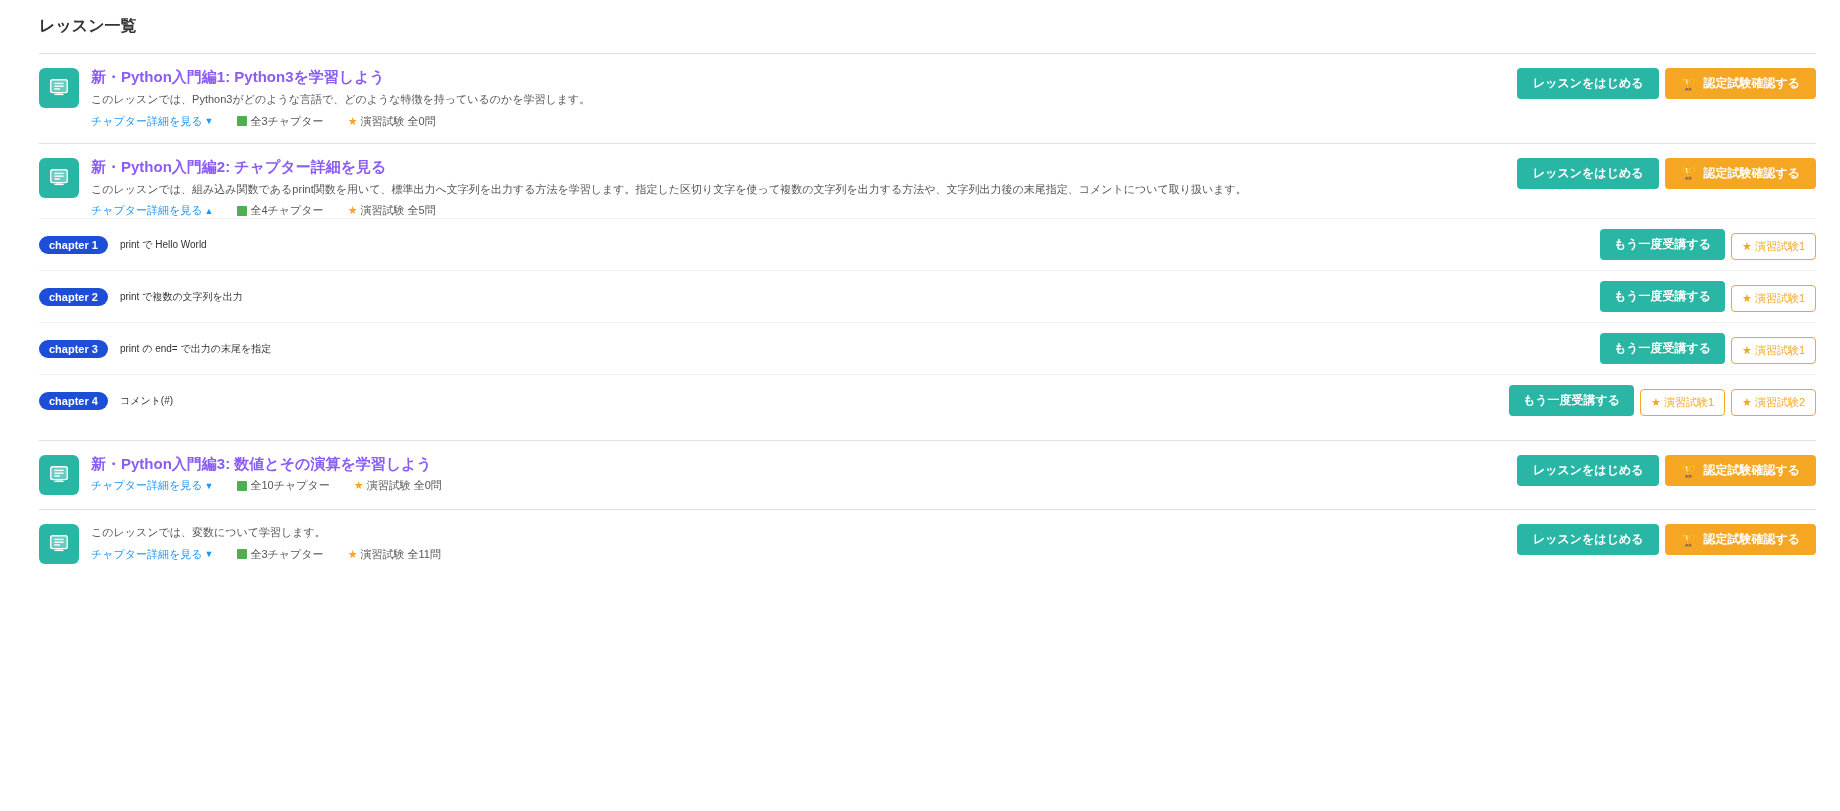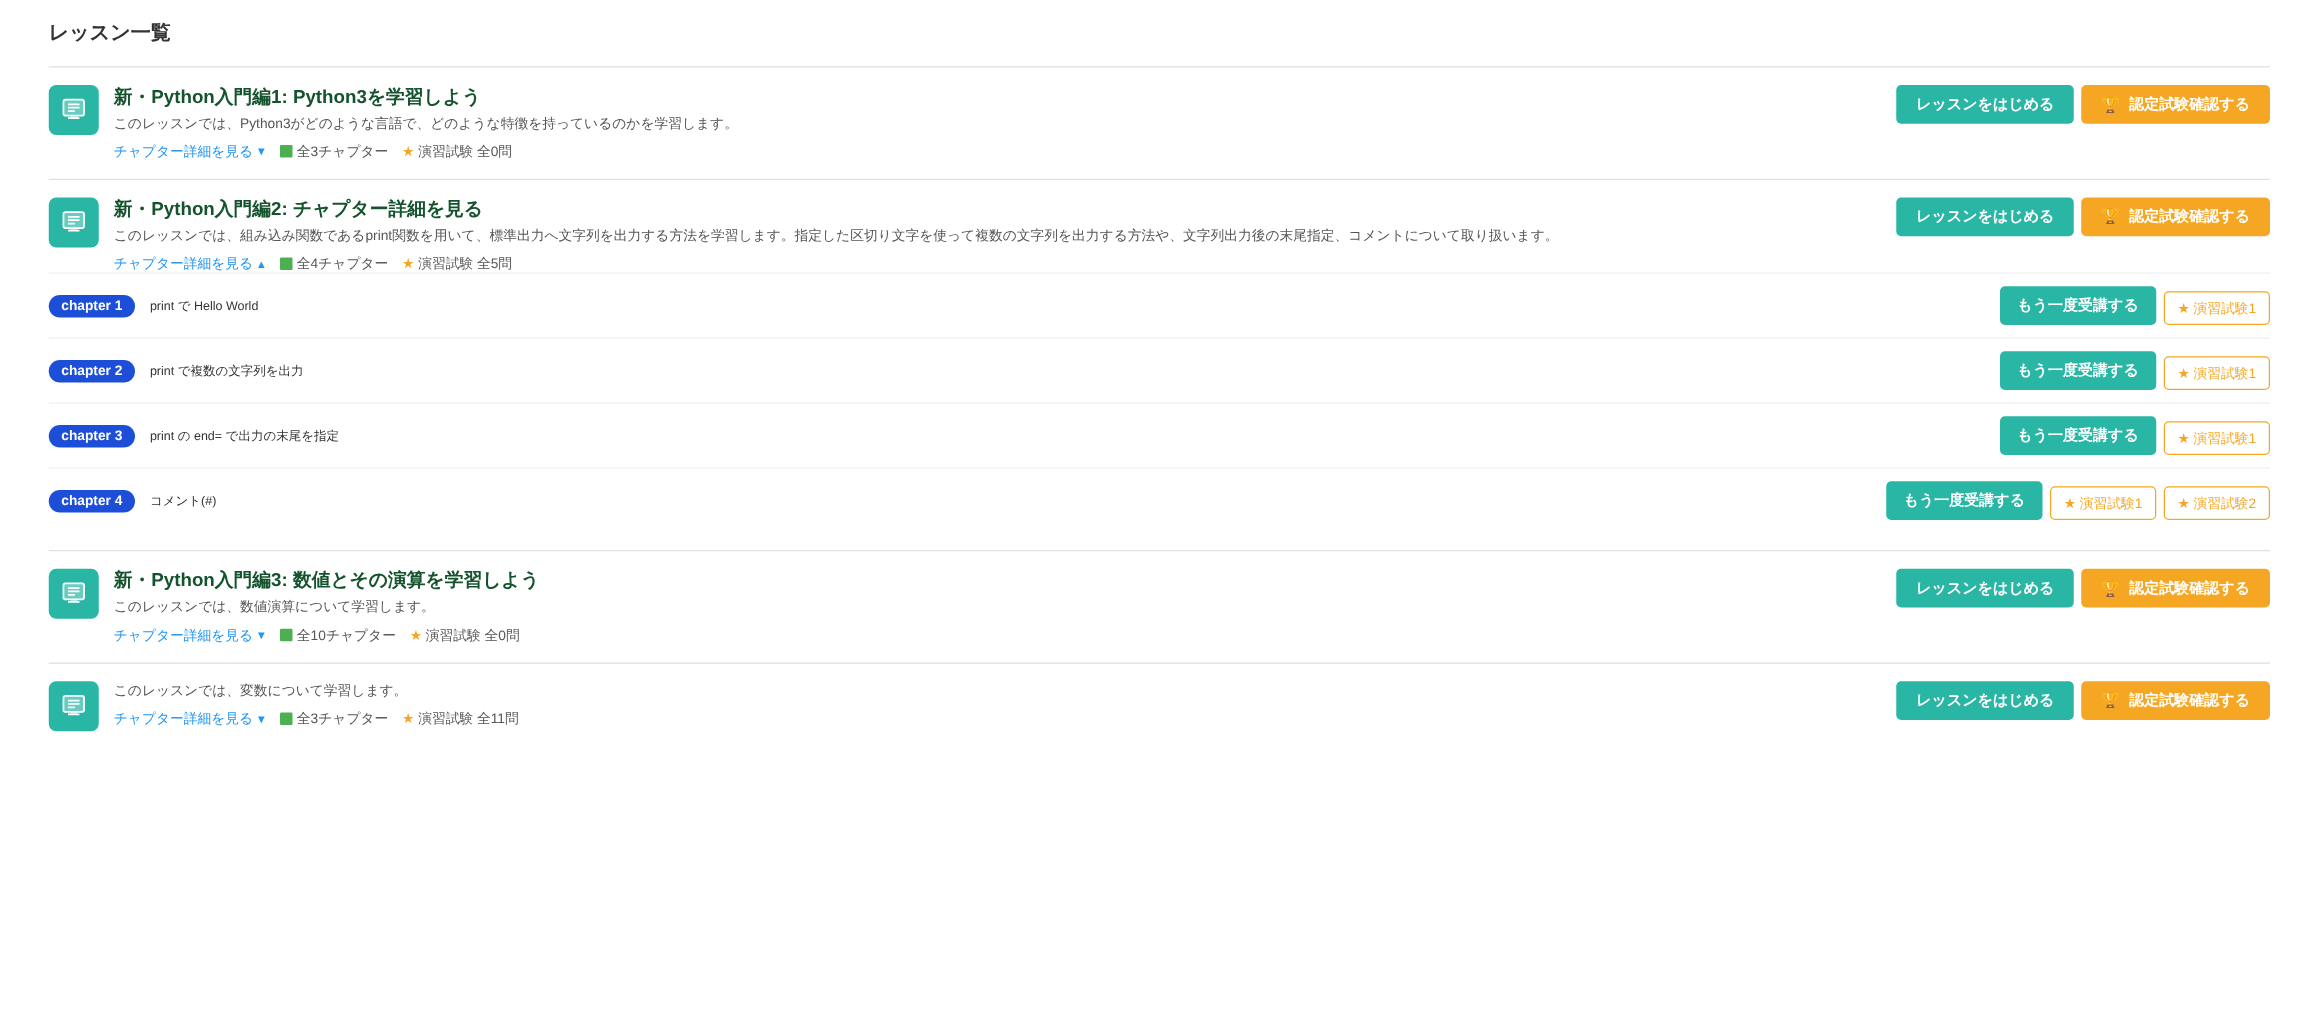--- a/index.html
+++ b/index.html
@@ -51,33 +51,33 @@
     .lesson-icon svg {
       width: 22px;
       height: 22px;
     }
     .lesson-info {
       flex: 1;
     }
     .lesson-title {
       font-size: 15px;
       font-weight: bold;
-      color: #14532d;
+      color: #8b5cf6;
       margin-bottom: 4px;
     }
     .lesson-desc {
       font-size: 11px;
       color: #555;
       margin-bottom: 6px;
       line-height: 1.5;
     }
     .lesson-meta {
       display: flex;
       align-items: center;
-      gap: 11px;
+      gap: 24px;
       font-size: 11px;
     }
     .meta-link {
       color: #2196f3;
       cursor: pointer;
       text-decoration: none;
       display: flex;
       align-items: center;
       gap: 2px;
     }
@@ -332,21 +332,20 @@
     <rect x="3" y="3" width="18" height="14" rx="2" stroke="white" stroke-width="1.5"></rect>
     <line x1="7" y1="7" x2="17" y2="7" stroke="white" stroke-width="1.5"></line>
     <line x1="7" y1="10" x2="17" y2="10" stroke="white" stroke-width="1.5"></line>
     <line x1="7" y1="13" x2="13" y2="13" stroke="white" stroke-width="1.5"></line>
     <rect x="9" y="17" width="6" height="2" fill="white" opacity="0.5"></rect>
     <line x1="7" y1="19" x2="17" y2="19" stroke="white" stroke-width="1.5"></line>
   </svg>
             </div>
             <div class="lesson-info">
               <div class="lesson-title">新・Python入門編3: 数値とその演算を学習しよう</div>
-              <div class="lesson-desc">このレッスンでは、数値演算について学習します。</div>
               <div class="lesson-meta">
                 <a class="meta-link chevron-down">チャプター詳細を見る</a>
                 <span class="meta-chapters"><span class="chapter-icon"></span> 全10チャプター</span>
                 <span class="meta-exercises"><span class="star-icon">★</span> 演習試験 全0問</span>
               </div>
             </div>
           </div>
           <div class="lesson-buttons">
             <button class="btn-start">レッスンをはじめる</button>
             <button class="btn-register"><span class="trophy-icon">🏆</span>認定試験確認する</button>

